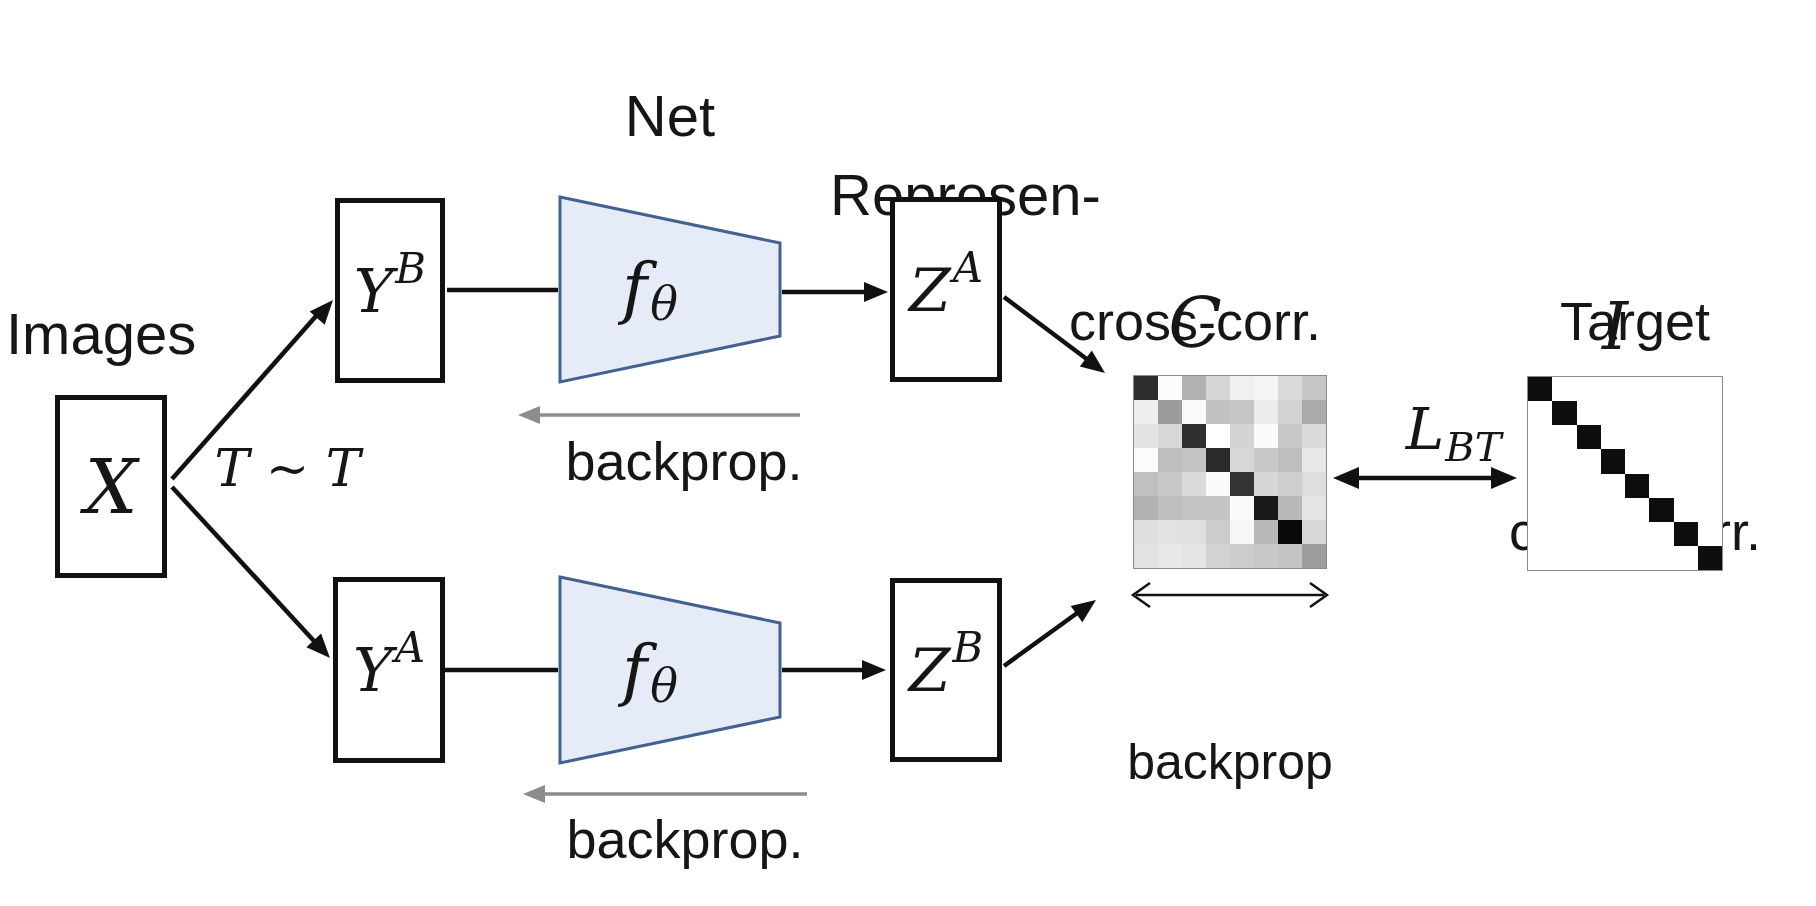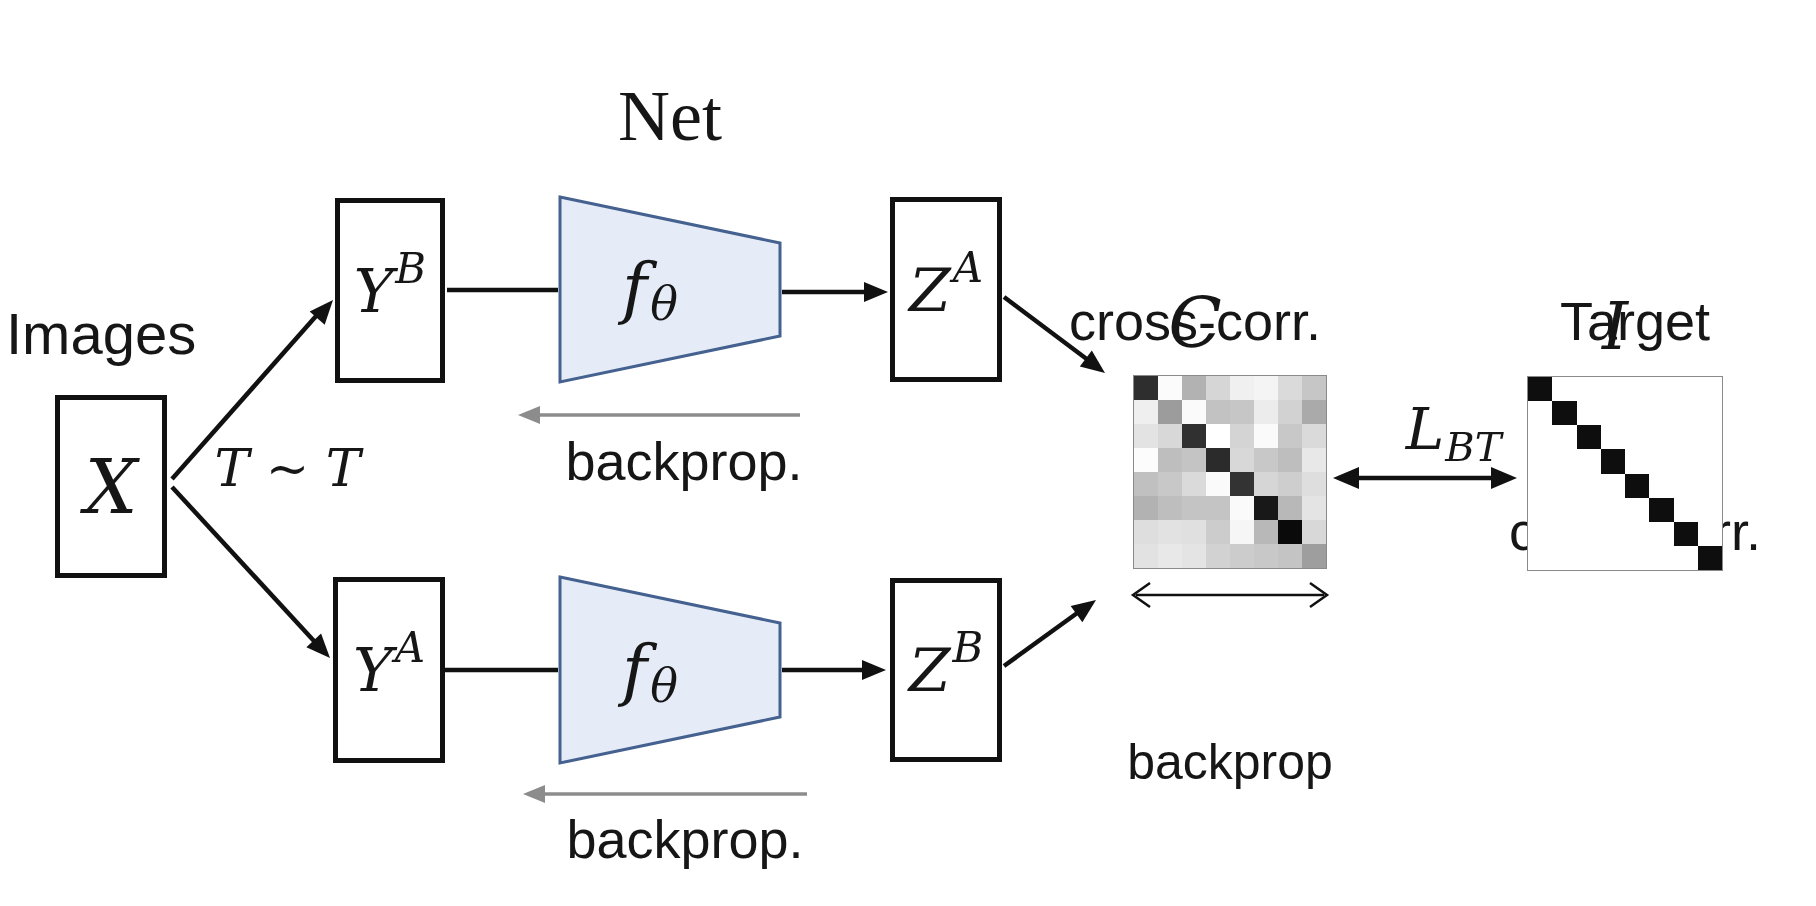--- a/index.html
+++ b/index.html
@@ -91,23 +91,24 @@
     <g>
       <line class="wire-thin" x1="1136" y1="595" x2="1324" y2="595"></line>
       <path class="chev" d="M 1310,583 L 1327,595 L 1310,607"></path>
       <path class="chev" d="M 1150,583 L 1133,595 L 1150,607"></path>
     </g>
   </svg>
 
   <div class="lbl sans center" style="left:6px;top:300px;width:190px;font-size:58px;">Images</div>
 
 
-  <div class="lbl sans center" style="left:570px;top:75px;width:200px;font-size:72px;font-family:Liberation Serif, serif;">Net</div>
+  <div class="lbl sans center" style="left:570px;top:82px;width:200px;font-size:58px;">Net</div>
 
   <div class="lbl sans" style="left:830px;top:30px;width:300px;font-size:58px;line-height:66px;">
+    <div>Represen-</div>
   </div>
 
   <div class="lbl sans center" style="left:1040px;top:146px;width:310px;font-size:54px;line-height:70px;">
     <div>cross-corr.</div>
   </div>
 
   <div class="lbl math center" style="left:1145px;top:282px;width:100px;font-size:70px;">C</div>
 
   <div class="lbl sans center" style="left:1480px;top:146px;width:310px;font-size:54px;line-height:70px;">
     <div>Target</div>

